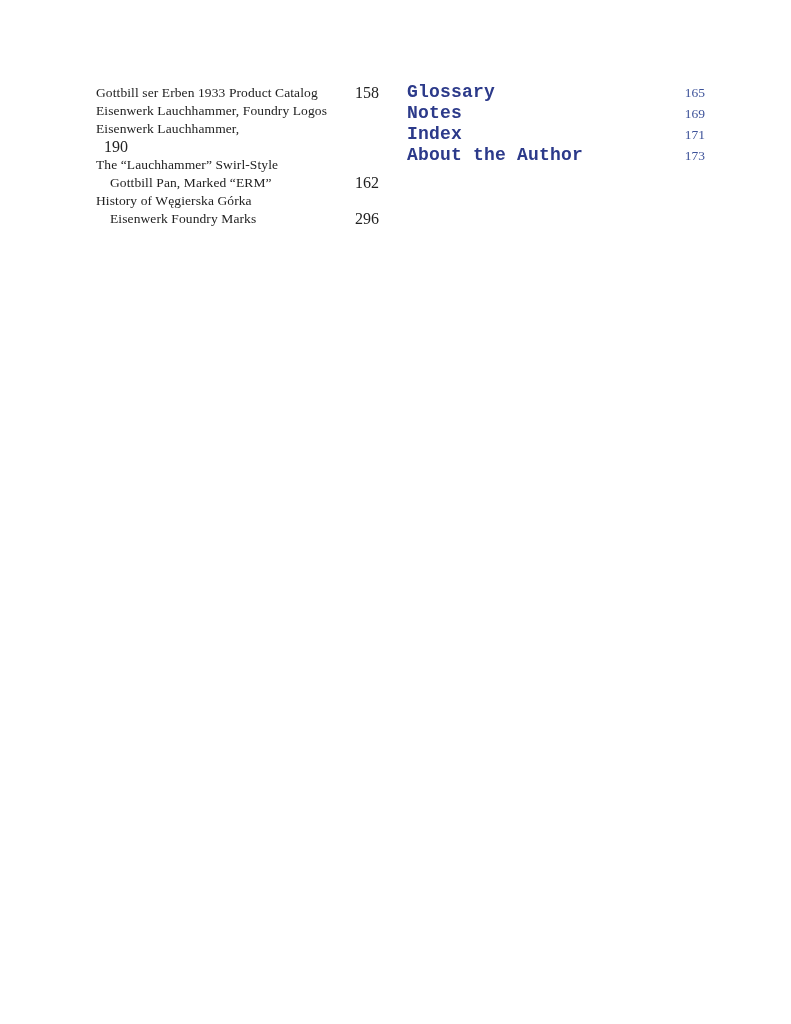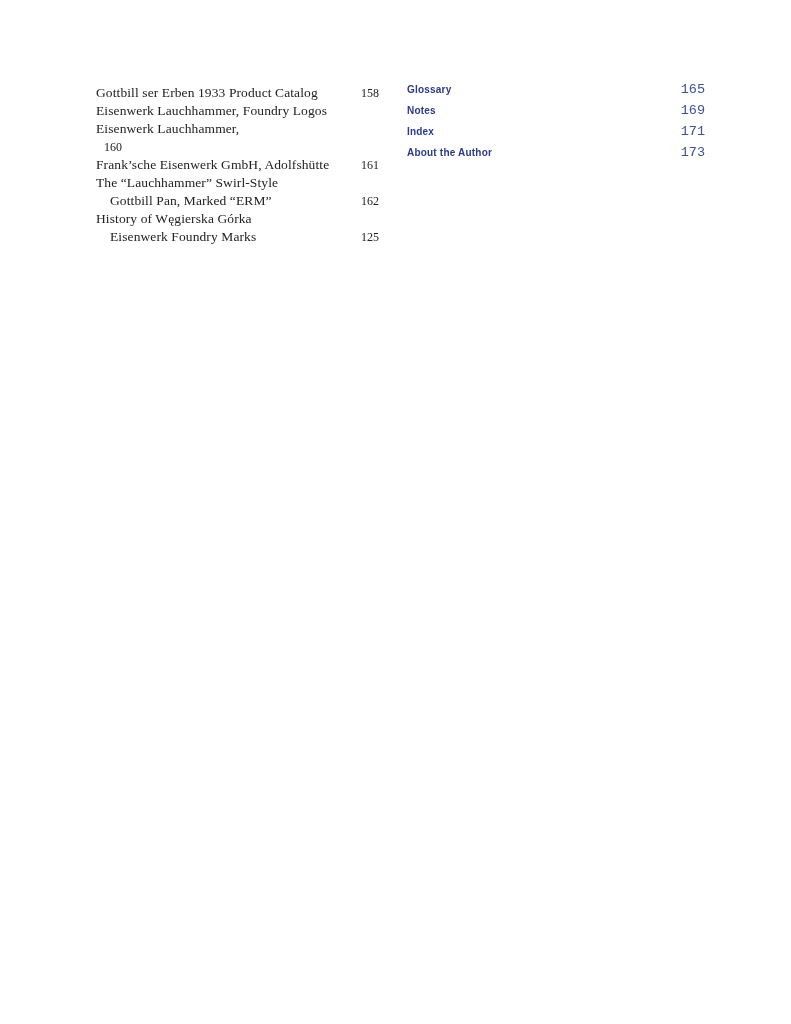--- a/index.html
+++ b/index.html
@@ -32,48 +32,48 @@
     color: #222222;
   }
   .toc-text {
     white-space: nowrap;
     letter-spacing: 0.1px;
   }
   .toc-text.indent {
     padding-left: 14px;
   }
   .toc-page {
-    font-size: 12px;
+    font-size: 16px;
     color: #222222;
     padding-left: 8px;
   }
 
   
   .toc-right {
     position: absolute;
     left: 407px;
     top: 82px;
     width: 298px;
   }
   .ref-row {
     display: flex;
     justify-content: space-between;
     align-items: baseline;
     height: 20.9px;
   }
   .ref-label {
-    font-family: Liberation Sans, sans-serif;
+    font-family: Liberation Mono, monospace;
     font-weight: 700;
-    font-size: 10px;
+    font-size: 18px;
     letter-spacing: 0.2px;
     color: #2c3a8a;
     white-space: nowrap;
   }
   .ref-page {
-    font-family: Liberation Mono, monospace;
+    font-family: Liberation Serif, serif;
     font-size: 13.5px;
     color: #3d5299;
   }
 </style>
 </head>
 <body>
 
 <div class="page">
   <div class="toc-left" id="toc-left">
       <div>
@@ -85,45 +85,39 @@
       <div>
         <div class="toc-line">
           <span class="toc-text">Eisenwerk Lauchhammer, Foundry Logos</span>
         </div>
       </div>
       <div>
         <div class="toc-line">
           <span class="toc-text">Eisenwerk Lauchhammer,</span>
         </div>
         <div class="toc-line">
-          <span class="toc-page">160</span>
-        </div>
-      </div>
-      <div>
-        <div class="toc-line">
-          <span class="toc-text">Frank’sche Eisenwerk GmbH, Adolfshütte</span>
-          <span class="toc-page">161</span>
+          <span class="toc-page">190</span>
         </div>
       </div>
       <div>
         <div class="toc-line">
           <span class="toc-text">The “Lauchhammer” Swirl-Style</span>
         </div>
         <div class="toc-line">
           <span class="toc-text indent">Gottbill Pan, Marked “ERM”</span>
           <span class="toc-page">162</span>
         </div>
       </div>
       <div>
         <div class="toc-line">
           <span class="toc-text">History of Węgierska Górka</span>
         </div>
         <div class="toc-line">
           <span class="toc-text indent">Eisenwerk Foundry Marks</span>
-          <span class="toc-page">125</span>
+          <span class="toc-page">296</span>
         </div>
       </div>
     </div>
   <div class="toc-right" id="toc-right">
       <div class="ref-row">
         <span class="ref-label">Glossary</span>
         <span class="ref-page">165</span>
       </div>
       <div class="ref-row">
         <span class="ref-label">Notes</span>

